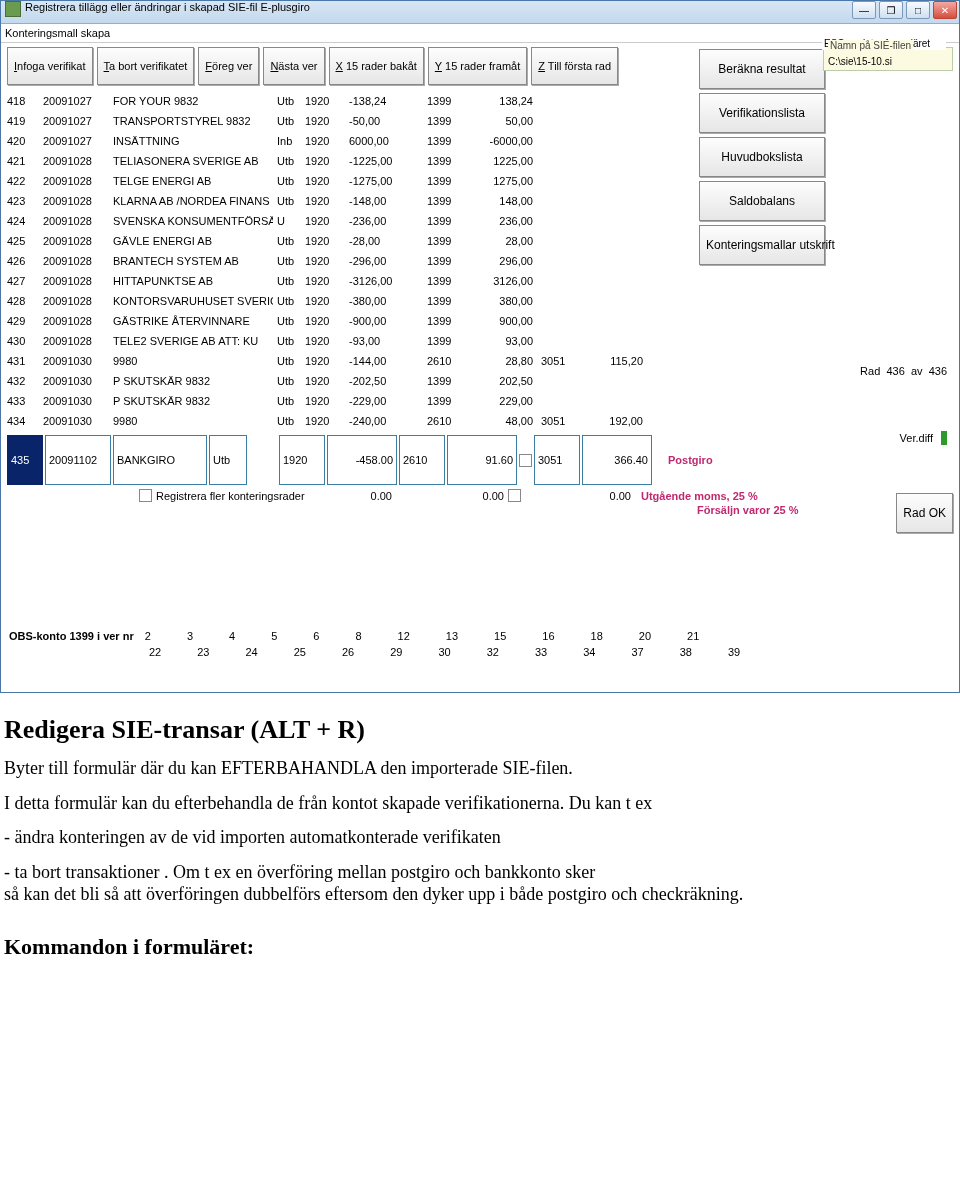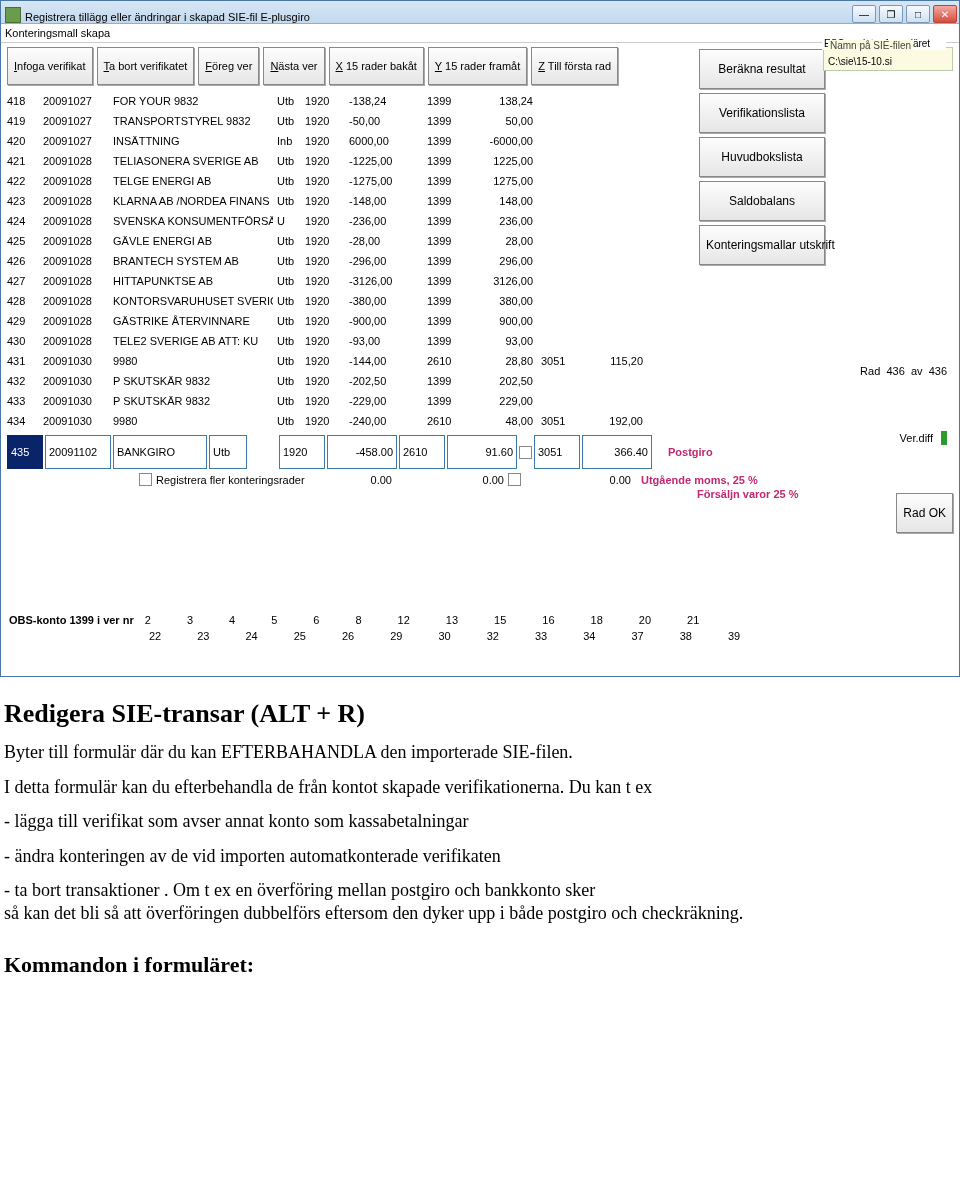--- a/index.html
+++ b/index.html
@@ -1,17 +1,17 @@
 <!DOCTYPE html>
 <html><head>
 <meta charset="utf-8">
 <style>
   body{margin:0;font-family:Arial,Helvetica,sans-serif;font-size:12px;color:#000;background:#fff}
   .app-window{border:1px solid #4978a8;width:958px;position:relative;background:#fff}
-  .titlebar{background:linear-gradient(#d7e6f5,#c3d9ee);border-bottom:1px solid #8faed0;height:22px;display:flex;align-items:flex-end;font-size:11px}
+  .titlebar{background:linear-gradient(#d7e6f5,#c3d9ee);border-bottom:1px solid #8faed0;height:22px;display:flex;align-items:flex-start;font-size:11px}
   .titlebar .app-icon{width:16px;height:16px;margin:0 4px;background:#6a9c4f;border:1px solid #4a6e35;box-sizing:border-box}
   .titlebar .title{flex:1}
   .titlebar .win-btns{display:flex;padding-right:2px}
   .titlebar .wb{width:22px;height:16px;margin-left:3px;border:1px solid #7b98b6;background:linear-gradient(#f6fafe,#cfe0f1);border-radius:2px;display:flex;align-items:center;justify-content:center;font-size:10px;cursor:pointer}
   .titlebar .wb.close{background:linear-gradient(#f3a9a3,#d64e3f);border-color:#b43;color:#fff}
   .menubar{height:18px;border-bottom:1px solid #ccc;font-size:11px;padding-left:4px;display:flex;align-items:center}
   .toolbar{display:flex;gap:4px;padding:4px 6px;flex-wrap:wrap;font-size:11px}
   .btn{border:1px solid #888;background:linear-gradient(#fdfdfd,#e6e6e6);padding:12px 6px;cursor:pointer;box-shadow:1px 1px 0 #aaa;white-space:nowrap}
   .btn u{text-decoration:underline}
   .right-col{position:absolute;right:6px;top:48px;width:250px}
@@ -26,21 +26,21 @@
   .c.date{width:70px}
   .c.desc{width:160px;margin-right:4px}
   .c.typ{width:28px}
   .c.acc{width:44px}
   .c.amt{width:70px;text-align:left;margin-right:8px}
   .c.acc2{width:44px}
   .c.d2{width:62px;text-align:right;margin-right:8px}
   .c.acc3{width:44px}
   .c.d3{width:58px;text-align:right}
   .input-row{display:flex;align-items:center;gap:2px;padding:2px 6px;font-size:11px}
-  .input-row .fld{border:1px solid #3a7ea5;background:#fff;height:16px;display:inline-flex;align-items:center;padding:8px 3px}
+  .input-row .fld{border:1px solid #3a7ea5;background:#fff;height:16px;display:inline-flex;align-items:center;padding:16px 3px}
   .fld.sel{background:#0a246a;color:#fff;border-color:#0a246a}
   .fld.w34{width:28px}.fld.w62{width:58px}.fld.w92{width:86px}.fld.w36{width:30px}.fld.w44{width:38px}.fld.w70{width:62px;text-align:right;justify-content:flex-end}
   .pink{color:#c02870;font-weight:bold}
   .second-row{display:flex;align-items:center;gap:4px;font-size:11px;padding:2px 6px}
   .second-row .chk{width:11px;height:11px;border:1px solid #888;background:#fff;display:inline-block}
   .obs{font-size:11px;padding:4px 8px}
   .obs-row{display:flex;gap:36px;margin-top:4px}
   .doc{padding:8px 4px 40px 4px;font-family:"Times New Roman",Times,serif;font-size:18px;width:950px}
   .doc h2{font-size:26px;font-weight:bold;margin:14px 0 6px 0}
   .doc h3{font-size:22px;font-weight:bold;margin:28px 0 0 0}
@@ -371,18 +371,17 @@
         <span>39</span>
       </div>
   </div>
   <div style="height:30px"></div>
 </div>
 
 <div class="doc">
   <h2>Redigera SIE-transar  (ALT + R)</h2>
   <p>Byter till formulär där du kan EFTERBAHANDLA den importerade SIE-filen.</p>
   <p>I detta formulär kan du efterbehandla de från kontot skapade verifikationerna. Du kan t ex</p>
-  <p>- lägga till verifikat som avser annat konto som kassabetalningar</p>
   <p>- ändra konteringen av de vid importen automatkonterade verifikaten</p>
   <p style="white-space:pre-line">- ta bort transaktioner . Om t ex en överföring mellan postgiro och bankkonto sker
  så kan det bli så att överföringen dubbelförs eftersom den dyker upp i både postgiro och checkräkning.</p>
   <h3>Kommandon i formuläret:</h3>
 </div>
 
 </body></html>

